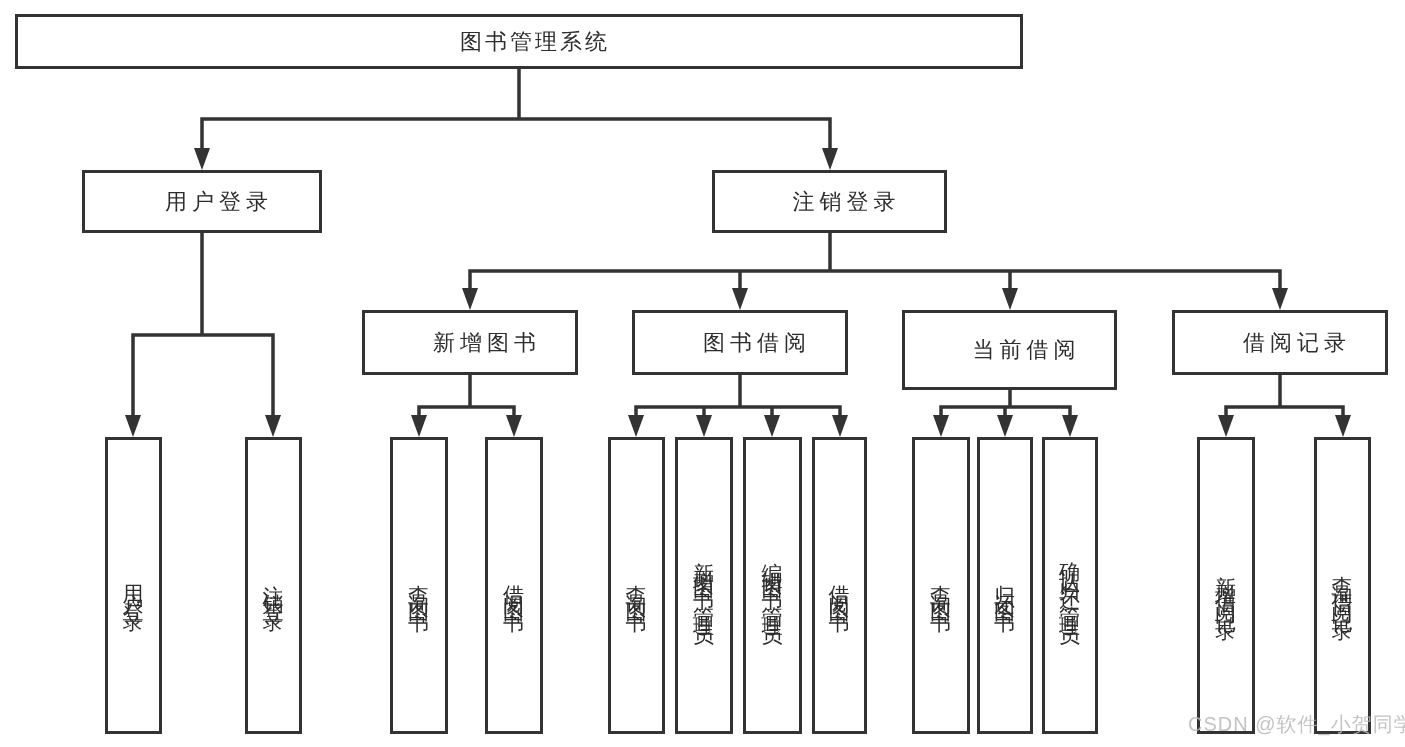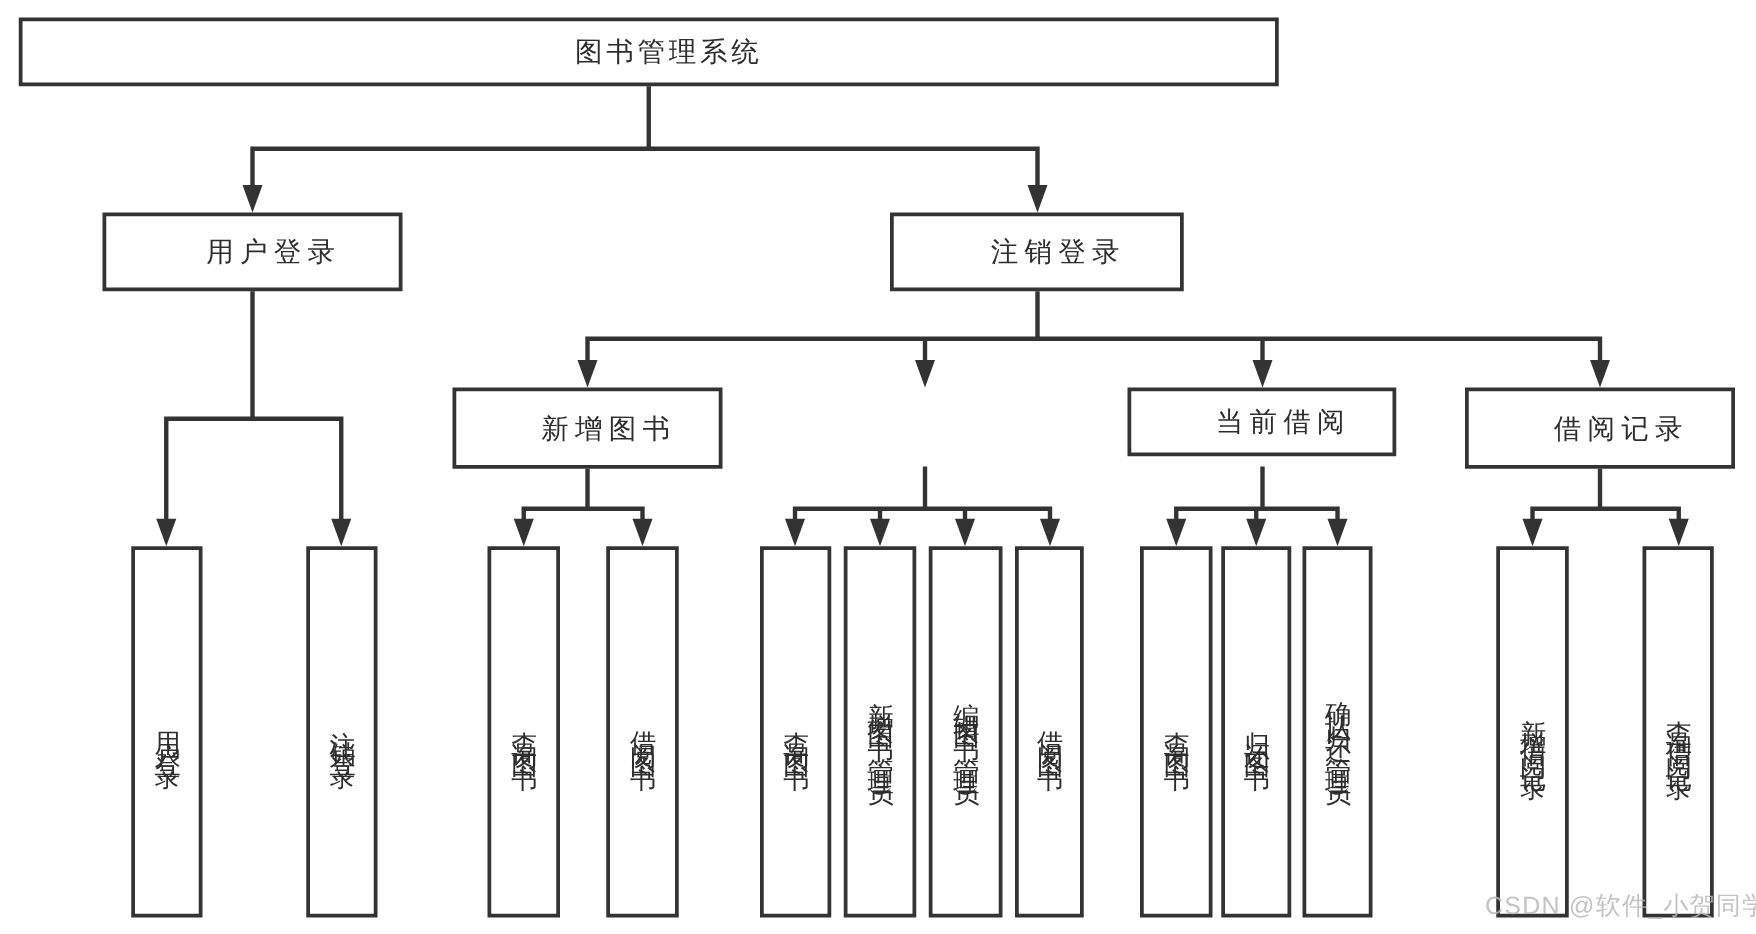--- a/index.html
+++ b/index.html
@@ -68,21 +68,24 @@
   <div class="node h-node" style="left:82px;top:170px;width:240px;height:63px;">
     <span>用户登录</span>
   </div>
   <div class="node h-node" style="left:712px;top:170px;width:235px;height:63px;">
     <span>注销登录</span>
   </div>
 
   <div class="node h-node" style="left:362px;top:310px;width:216px;height:65px;">
     <span>新增图书</span>
   </div>
-  <div class="node h-node" style="left:902px;top:310px;width:215px;height:55px;">
+  <div class="node h-node" style="left:632px;top:310px;width:216px;height:65px;">
+    <span>图书借阅</span>
+  </div>
+  <div class="node h-node" style="left:902px;top:310px;width:215px;height:80px;">
     <span>当前借阅</span>
   </div>
   <div class="node h-node" style="left:1172px;top:310px;width:216px;height:65px;">
     <span>借阅记录</span>
   </div>
 
   <div class="node v-node" style="left:105px;top:437px;width:57px;height:297px;">
     <span class="v-text">用户登录</span>
   </div>
   <div class="node v-node" style="left:245px;top:437px;width:57px;height:297px;">

